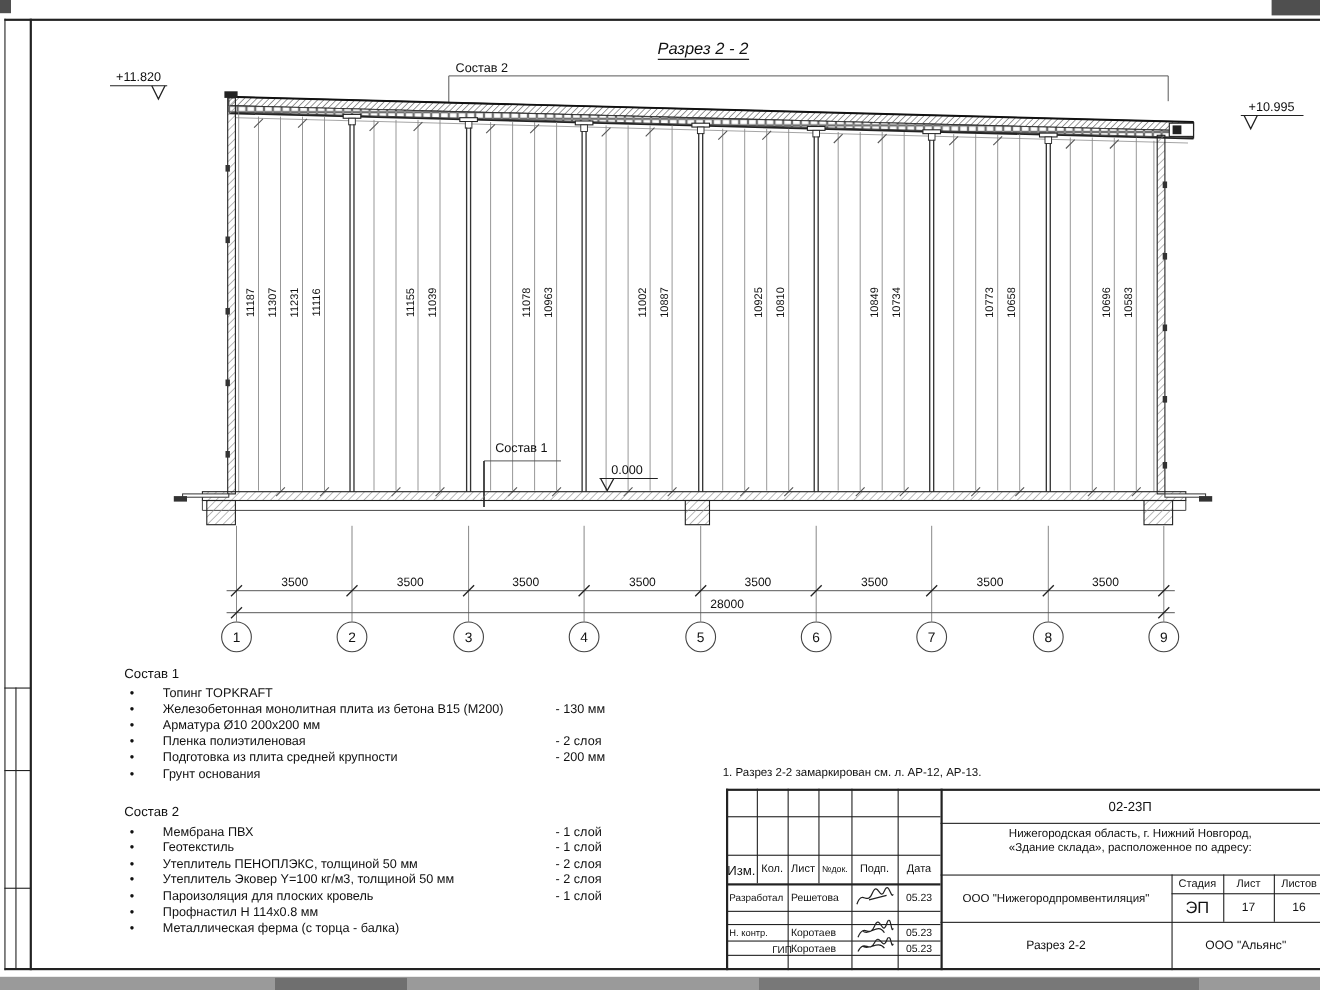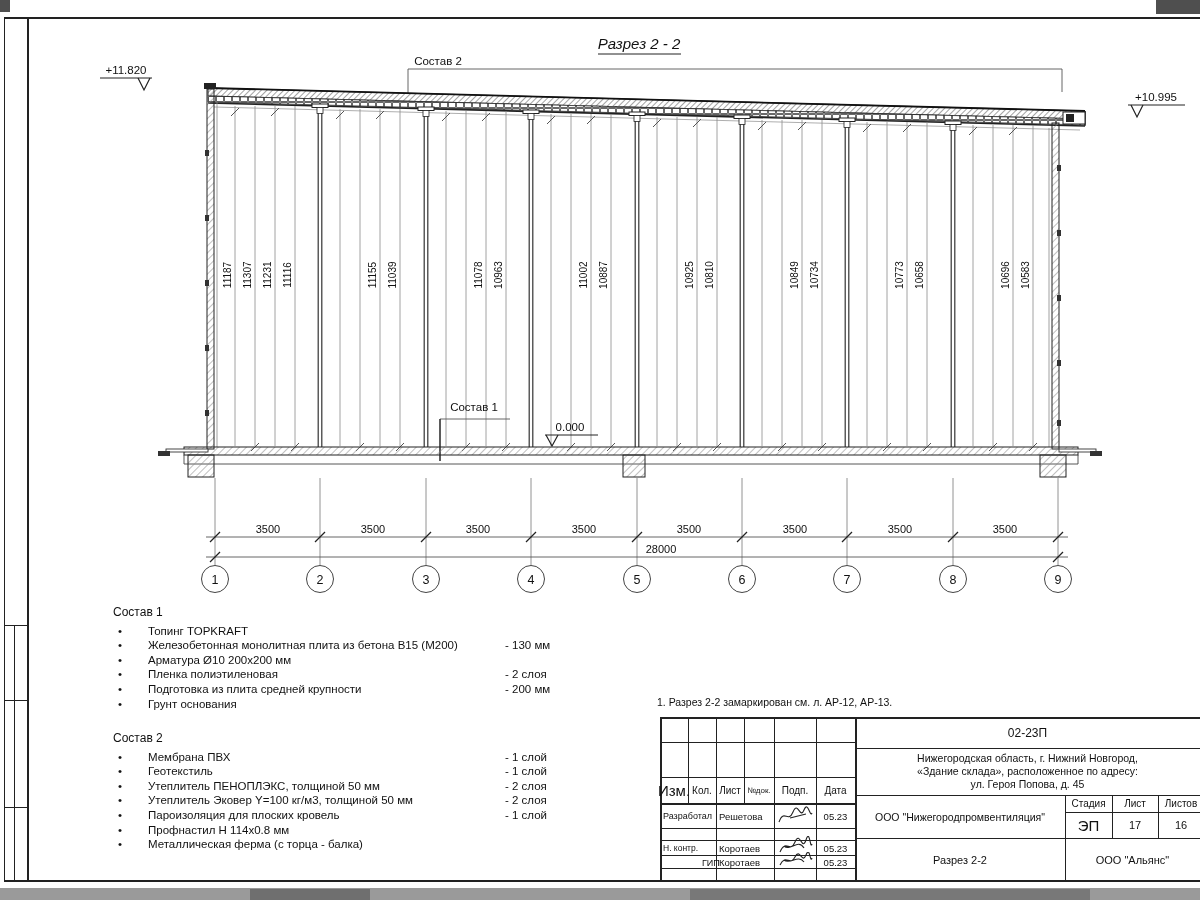--- a/index.html
+++ b/index.html
@@ -404,21 +404,21 @@
   <div class="vl" style="left:688px;top:717px;height:86px"></div>
   <div class="vl" style="left:716px;top:717px;height:165px"></div>
   <div class="vl" style="left:744px;top:717px;height:86px"></div>
   <div class="vl" style="left:774px;top:717px;height:165px"></div>
   <div class="vl" style="left:816px;top:717px;height:165px"></div>
   <div class="vl" style="left:855px;top:717px;height:165px;width:2px"></div>
   <div class="vl" style="left:1065px;top:795px;height:87px"></div>
   <div class="vl" style="left:1112px;top:795px;height:43px"></div>
   <div class="vl" style="left:1158px;top:795px;height:43px"></div>
 
-  <div class="cell" style="left:660px;top:778px;width:28px;height:25px;font-size:15px">Изм.</div>
+  <div class="cell" style="left:660px;top:778px;width:28px;height:25px;font-size:12px">Изм.</div>
   <div class="cell" style="left:688px;top:778px;width:28px;height:25px;font-size:10px">Кол.</div>
   <div class="cell" style="left:716px;top:778px;width:28px;height:25px;font-size:10px">Лист</div>
   <div class="cell" style="left:744px;top:778px;width:30px;height:25px;font-size:8px">№док.</div>
   <div class="cell" style="left:774px;top:778px;width:42px;height:25px;font-size:10px">Подп.</div>
   <div class="cell" style="left:816px;top:778px;width:39px;height:25px;font-size:10px">Дата</div>
 
   <div class="cell left" style="left:663px;top:805px;width:76px;height:22px;font-size:9px">Разработал</div>
   <div class="cell left" style="left:719px;top:805px;width:54px;height:22px;font-size:9.5px">Решетова</div>
   <div class="cell" style="left:816px;top:805px;width:39px;height:22px;font-size:9.5px">05.23</div>
   <div class="cell left" style="left:663px;top:841px;width:54px;height:14px;font-size:8.5px">Н. контр.</div>
@@ -435,21 +435,20 @@
     <path d="M4 16 C10 2 14 18 19 6 S26 16 30 4 S34 14 36 8 M8 10 C14 16 22 2 28 12" fill="none" stroke="#222" stroke-width="1.1"></path>
   </svg>
   <svg class="abs" style="left:776px;top:852px" width="38" height="16">
     <path d="M4 13 C10 1 14 15 19 5 S26 13 30 3 S34 12 36 6 M8 8 C14 13 22 2 28 10" fill="none" stroke="#222" stroke-width="1.1"></path>
   </svg>
 
   <div class="cell" style="left:855px;top:718px;width:345px;height:30px;font-size:12px">02-23П</div>
   <div class="abs" style="left:857px;top:752px;width:341px;text-align:center;font-size:10.5px;line-height:13px">
     <div>Нижегородская область, г. Нижний Новгород,</div>
     <div>«Здание склада», расположенное по адресу:</div>
-    <div>ул. Героя Попова, д. 45</div>
   </div>
   <div class="cell" style="left:855px;top:795px;width:210px;height:43px;font-size:10.5px">ООО "Нижегородпромвентиляция"</div>
   <div class="cell" style="left:1065px;top:795px;width:47px;height:17px;font-size:10px">Стадия</div>
   <div class="cell" style="left:1112px;top:795px;width:46px;height:17px;font-size:10px">Лист</div>
   <div class="cell" style="left:1158px;top:795px;width:46px;height:17px;font-size:10px">Листов</div>
   <div class="cell" style="left:1065px;top:812px;width:47px;height:26px;font-size:15px">ЭП</div>
   <div class="cell" style="left:1112px;top:812px;width:46px;height:26px;font-size:11px">17</div>
   <div class="cell" style="left:1158px;top:812px;width:46px;height:26px;font-size:11px">16</div>
   <div class="cell" style="left:855px;top:838px;width:210px;height:44px;font-size:11px">Разрез 2-2</div>
   <div class="cell" style="left:1065px;top:838px;width:135px;height:44px;font-size:11px">ООО "Альянс"</div>

